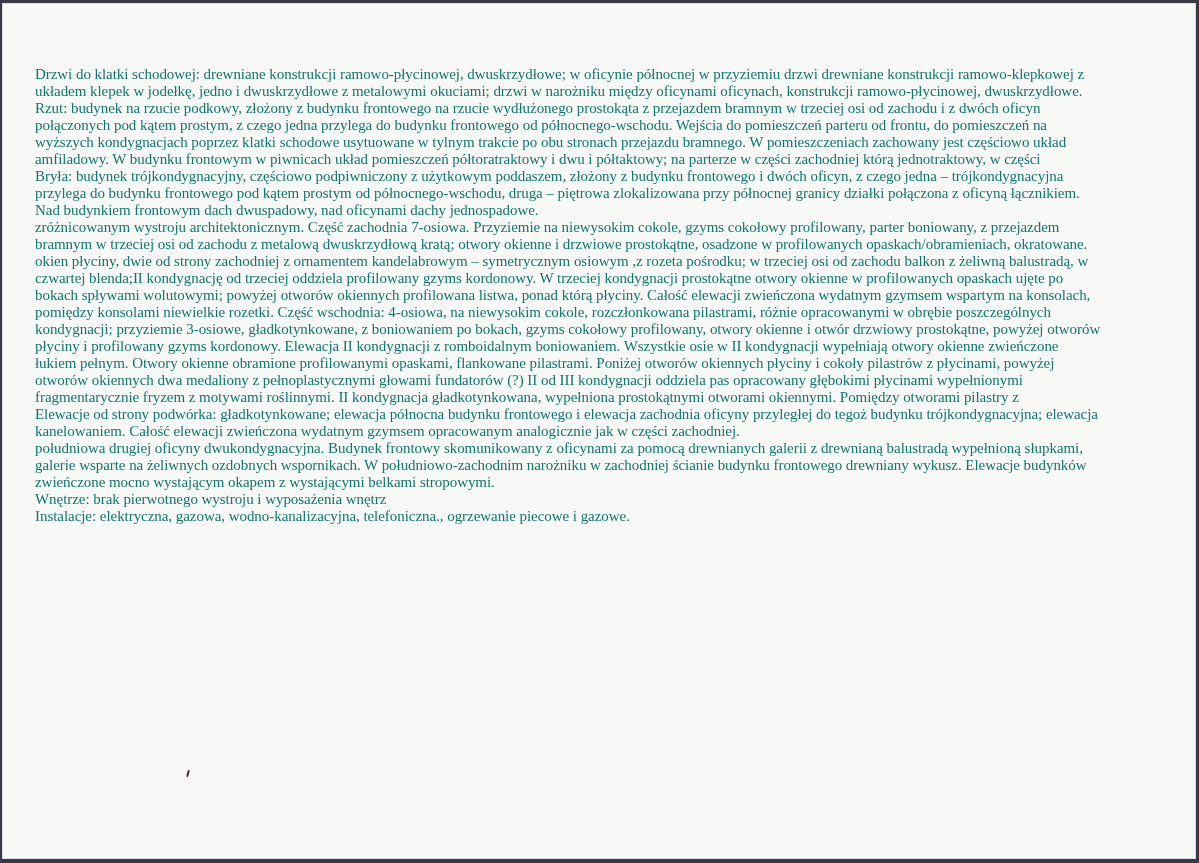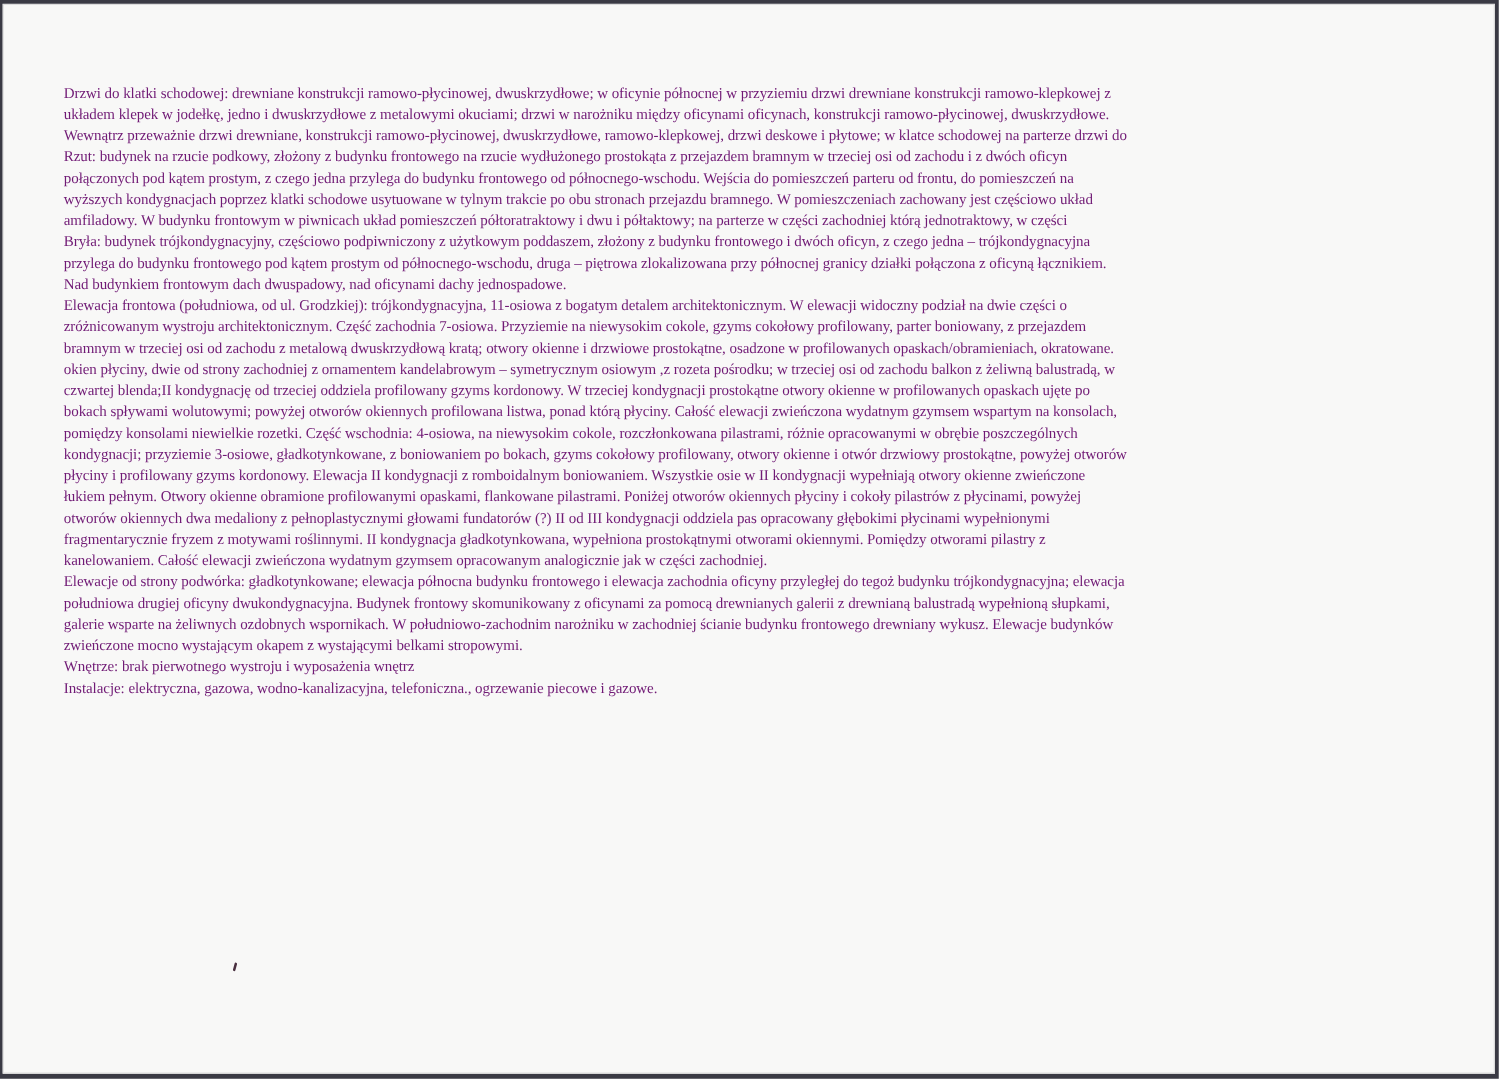--- a/index.html
+++ b/index.html
@@ -9,62 +9,59 @@
     position:relative;
   }
   .page {
     position:absolute; left:2px; top:3px; width:1194px; height:856px;
     background:#f8f8f7;
     box-shadow: inset 0 0 0 1px #dcdcdc;
   }
   .text-block {
     position:absolute; left:33px; top:63px; width:1140px;
     font-family:"Liberation Serif", serif;
-    font-size:12px;
+    font-size:15px;
     line-height:17px;
-    color:#701a75;
+    color:#0f766e;
     letter-spacing:-0.05px;
-    margin-left:16px;
   }
   .line { white-space:nowrap; height:17px; }
   .u { text-underline-offset:2px; }
   .speck {
     position:absolute; left:185px; top:767px; width:2px; height:7px;
     background:#4a3040; transform:rotate(15deg); border-radius:1px;
   }
 </style>
 </head>
 <body>
 
 <div class="page">
   <div class="text-block" id="text-block">
       <div class="line"><span>Drzwi do klatki schodowej: drewniane konstrukcji ramowo-płycinowej, dwuskrzydłowe; w oficynie północnej w przyziemiu drzwi drewniane konstrukcji ramowo-klepkowej z</span></div>
       <div class="line"><span>układem klepek w jodełkę, jedno i dwuskrzydłowe z metalowymi okuciami; drzwi w narożniku między oficynami oficynach, konstrukcji ramowo-płycinowej, dwuskrzydłowe.</span></div>
-      <div class="line"><span>Wewnątrz przeważnie drzwi drewniane, konstrukcji ramowo-płycinowej, dwuskrzydłowe, ramowo-klepkowej, drzwi deskowe i płytowe; w klatce schodowej na parterze drzwi do</span></div>
       <div class="line"><span class="u">Rzut:</span><span> budynek na rzucie podkowy, złożony z budynku frontowego na rzucie wydłużonego prostokąta z przejazdem bramnym w trzeciej osi od zachodu i z dwóch oficyn</span></div>
       <div class="line"><span>połączonych pod kątem prostym, z czego jedna przylega do budynku frontowego od północnego-wschodu. Wejścia do pomieszczeń parteru od frontu, do pomieszczeń na</span></div>
       <div class="line"><span>wyższych kondygnacjach poprzez klatki schodowe usytuowane w tylnym trakcie po obu stronach przejazdu bramnego. W pomieszczeniach zachowany jest częściowo układ</span></div>
       <div class="line"><span>amfiladowy. W budynku frontowym w piwnicach układ pomieszczeń półtoratraktowy i dwu i półtaktowy; na parterze w części zachodniej którą jednotraktowy, w części</span></div>
       <div class="line"><span class="u">Bryła: </span><span>budynek trójkondygnacyjny, częściowo podpiwniczony z użytkowym poddaszem, złożony z budynku frontowego i dwóch oficyn, z czego jedna – trójkondygnacyjna</span></div>
       <div class="line"><span>przylega do budynku frontowego pod kątem prostym od północnego-wschodu, druga – piętrowa zlokalizowana przy północnej granicy działki połączona z oficyną łącznikiem.</span></div>
       <div class="line"><span>Nad budynkiem frontowym dach dwuspadowy, nad oficynami dachy jednospadowe.</span></div>
-      <div class="line"><span class="u">Elewacja frontowa (południowa, od ul. Grodzkiej):</span><span> trójkondygnacyjna, 11-osiowa z bogatym detalem architektonicznym. W elewacji widoczny podział na dwie części o</span></div>
       <div class="line"><span>zróżnicowanym wystroju architektonicznym. </span><span class="u">Część zachodnia </span><span>7-osiowa. Przyziemie na niewysokim cokole, gzyms cokołowy profilowany, parter boniowany, z przejazdem</span></div>
       <div class="line"><span>bramnym w trzeciej osi od zachodu z metalową dwuskrzydłową kratą; otwory okienne i drzwiowe prostokątne, osadzone w profilowanych opaskach/obramieniach, okratowane.</span></div>
       <div class="line"><span>okien płyciny, dwie od strony zachodniej z ornamentem kandelabrowym – symetrycznym osiowym ,z rozeta pośrodku; w trzeciej osi od zachodu balkon z żeliwną balustradą, w</span></div>
       <div class="line"><span>czwartej blenda;II kondygnację od trzeciej oddziela profilowany gzyms kordonowy. W trzeciej kondygnacji prostokątne otwory okienne w profilowanych opaskach ujęte po</span></div>
       <div class="line"><span>bokach spływami wolutowymi; powyżej otworów okiennych profilowana listwa, ponad którą płyciny. Całość elewacji zwieńczona wydatnym gzymsem wspartym na konsolach,</span></div>
       <div class="line"><span>pomiędzy konsolami niewielkie rozetki. </span><span class="u">Część wschodnia:</span><span> 4-osiowa, na niewysokim cokole, rozczłonkowana pilastrami, różnie opracowanymi w obrębie poszczególnych</span></div>
       <div class="line"><span>kondygnacji; przyziemie 3-osiowe, gładkotynkowane, z boniowaniem po bokach, gzyms cokołowy profilowany, otwory okienne i otwór drzwiowy prostokątne, powyżej otworów</span></div>
       <div class="line"><span>płyciny i profilowany gzyms kordonowy. Elewacja II kondygnacji z romboidalnym boniowaniem. Wszystkie  osie w II kondygnacji wypełniają otwory okienne zwieńczone</span></div>
       <div class="line"><span>łukiem pełnym. Otwory okienne obramione profilowanymi opaskami, flankowane pilastrami. Poniżej otworów okiennych płyciny i cokoły pilastrów z płycinami, powyżej</span></div>
       <div class="line"><span>otworów okiennych dwa medaliony z pełnoplastycznymi głowami fundatorów (?) II od III kondygnacji oddziela pas opracowany głębokimi płycinami wypełnionymi</span></div>
       <div class="line"><span>fragmentarycznie fryzem z motywami roślinnymi. II kondygnacja gładkotynkowana, wypełniona prostokątnymi otworami okiennymi. Pomiędzy otworami pilastry z</span></div>
+      <div class="line"><span class="u">Elewacje od strony podwórka:</span><span> gładkotynkowane; elewacja północna budynku frontowego i elewacja zachodnia oficyny przyległej do tegoż budynku trójkondygnacyjna; elewacja</span></div>
       <div class="line"><span>kanelowaniem. Całość elewacji zwieńczona wydatnym gzymsem opracowanym analogicznie jak w części zachodniej.</span></div>
-      <div class="line"><span class="u">Elewacje od strony podwórka:</span><span> gładkotynkowane; elewacja północna budynku frontowego i elewacja zachodnia oficyny przyległej do tegoż budynku trójkondygnacyjna; elewacja</span></div>
       <div class="line"><span>południowa drugiej oficyny dwukondygnacyjna. Budynek frontowy skomunikowany z oficynami za pomocą drewnianych galerii z drewnianą balustradą wypełnioną słupkami,</span></div>
       <div class="line"><span>galerie wsparte na żeliwnych ozdobnych wspornikach.  W południowo-zachodnim narożniku w zachodniej ścianie budynku frontowego drewniany wykusz. Elewacje budynków</span></div>
       <div class="line"><span>zwieńczone mocno wystającym okapem z wystającymi belkami stropowymi.</span></div>
       <div class="line"><span class="u">Wnętrze:</span><span> brak pierwotnego wystroju i wyposażenia wnętrz</span></div>
       <div class="line"><span class="u">Instalacje:</span><span> elektryczna, gazowa, wodno-kanalizacyjna, telefoniczna., ogrzewanie piecowe i gazowe.</span></div>
     </div>
   <div class="speck"></div>
 </div>
 
 </body></html>

